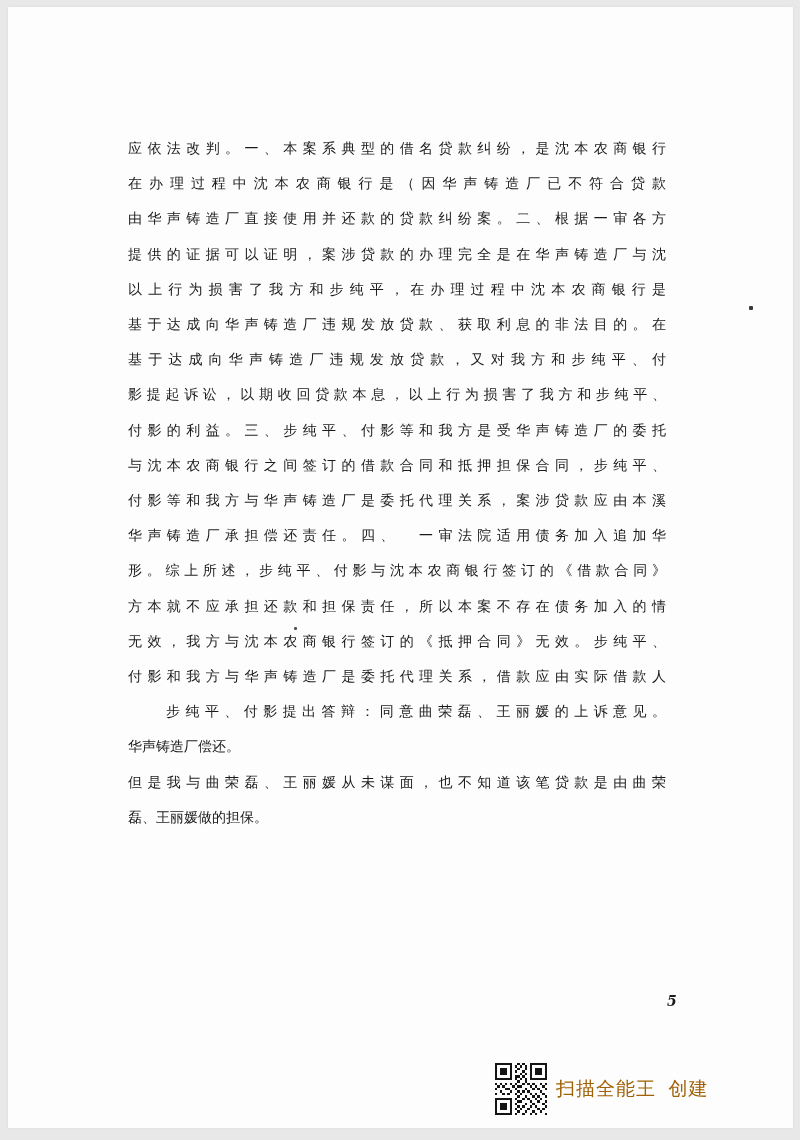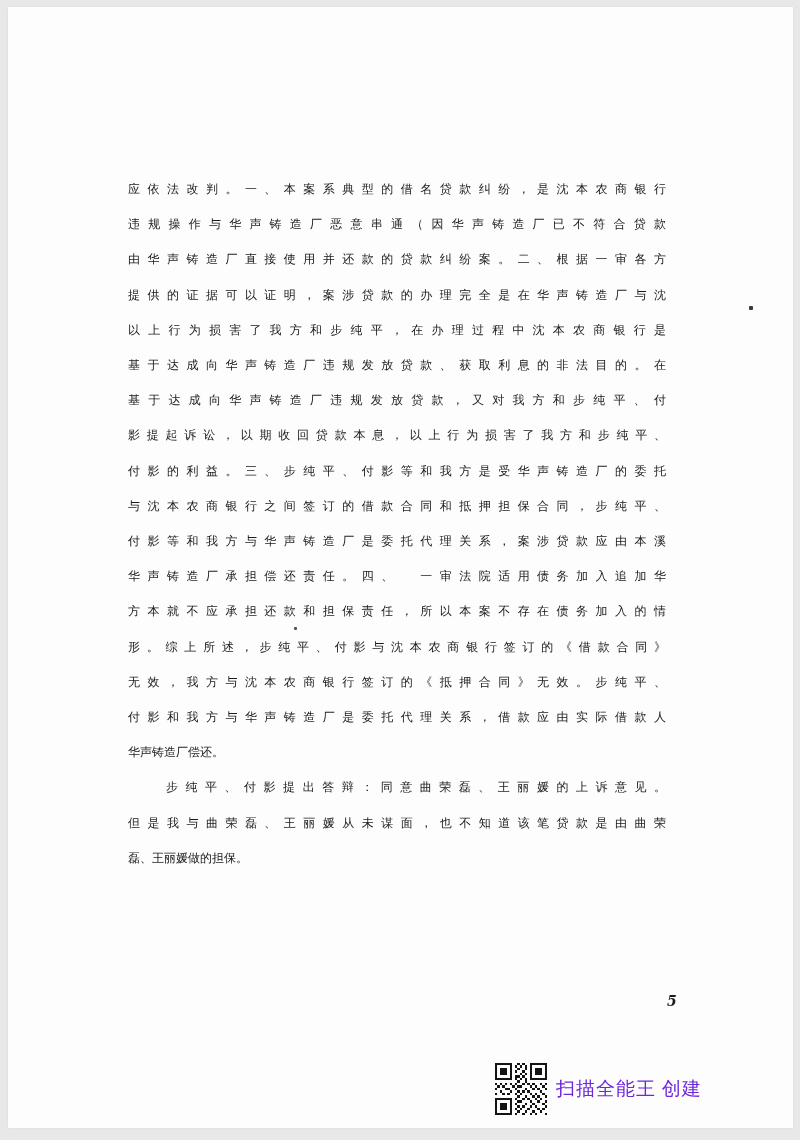--- a/index.html
+++ b/index.html
@@ -23,25 +23,24 @@
     width: 785px;
     height: 1121px;
     background: #fdfdfd;
     box-shadow: 0 0 3px rgba(0,0,0,0.06);
   }
   .doc-text {
     position: absolute;
     left: 120px;
     top: 124px;
     width: 538px;
-    font-size: 12px;
+    font-size: 14px;
     line-height: 35.2px;
     color: #1a1a1a;
     letter-spacing: 0;
-    margin-top: 41px;
   }
   .line { text-align: justify; white-space: normal; }
   .line.just { text-align-last: justify; }
   .line.flush { text-align-last: left; }
   .line.indent { padding-left: 38px; }
   .page-number {
     position: absolute;
     left: 659px;
     top: 986px;
     font-family: "DejaVu Serif", serif;
@@ -58,60 +57,60 @@
     display: flex;
     align-items: center;
     gap: 9px;
   }
   .qr {
     width: 52px;
     height: 52px;
     display: block;
   }
   .qr-label {
-    font-family: Liberation Serif, serif;
+    font-family: Liberation Mono, monospace;
     font-size: 19px;
     letter-spacing: 1px;
-    color: #6d28d9;
+    color: #a16207;
     white-space: pre;
   }
   .artifact-dot {
     position: absolute;
     background: #3a3a3a;
     border-radius: 1px;
   }
   .dot-1 { left: 741px; top: 299px; width: 4px; height: 4px; }
   .dot-2 { left: 286px; top: 620px; width: 3px; height: 3px; background:#555; }
 </style>
 </head>
 <body>
 
 <div class="surround"></div>
 
 <div class="scan-page">
 
   <div class="doc-text">
       <div class="line just">应依法改判。一、本案系典型的借名贷款纠纷，是沈本农商银行</div>
-      <div class="line just">违规操作与华声铸造厂恶意串通（因华声铸造厂已不符合贷款</div>
+      <div class="line just">在办理过程中沈本农商银行是（因华声铸造厂已不符合贷款</div>
       <div class="line just">由华声铸造厂直接使用并还款的贷款纠纷案。二、根据一审各方</div>
       <div class="line just">提供的证据可以证明，案涉贷款的办理完全是在华声铸造厂与沈</div>
       <div class="line just">以上行为损害了我方和步纯平，在办理过程中沈本农商银行是</div>
       <div class="line just">基于达成向华声铸造厂违规发放贷款、获取利息的非法目的。在</div>
       <div class="line just">基于达成向华声铸造厂违规发放贷款，又对我方和步纯平、付</div>
       <div class="line just">影提起诉讼，以期收回贷款本息，以上行为损害了我方和步纯平、</div>
       <div class="line just">付影的利益。三、步纯平、付影等和我方是受华声铸造厂的委托</div>
       <div class="line just">与沈本农商银行之间签订的借款合同和抵押担保合同，步纯平、</div>
       <div class="line just">付影等和我方与华声铸造厂是委托代理关系，案涉贷款应由本溪</div>
       <div class="line just">华声铸造厂承担偿还责任。四、　一审法院适用债务加入追加华</div>
+      <div class="line just">形。综上所述，步纯平、付影与沈本农商银行签订的《借款合同》</div>
       <div class="line just">方本就不应承担还款和担保责任，所以本案不存在债务加入的情</div>
-      <div class="line just">形。综上所述，步纯平、付影与沈本农商银行签订的《借款合同》</div>
       <div class="line just">无效，我方与沈本农商银行签订的《抵押合同》无效。步纯平、</div>
       <div class="line just">付影和我方与华声铸造厂是委托代理关系，借款应由实际借款人</div>
+      <div class="line just indent">步纯平、付影提出答辩：同意曲荣磊、王丽媛的上诉意见。</div>
       <div class="line flush">华声铸造厂偿还。</div>
-      <div class="line just indent">步纯平、付影提出答辩：同意曲荣磊、王丽媛的上诉意见。</div>
       <div class="line just">但是我与曲荣磊、王丽媛从未谋面，也不知道该笔贷款是由曲荣</div>
       <div class="line flush">磊、王丽媛做的担保。</div>
     </div>
 
   <div class="page-number">5</div>
 
   <div class="artifact-dot dot-1"></div>
   <div class="artifact-dot dot-2"></div>
 
   <div class="footer">

